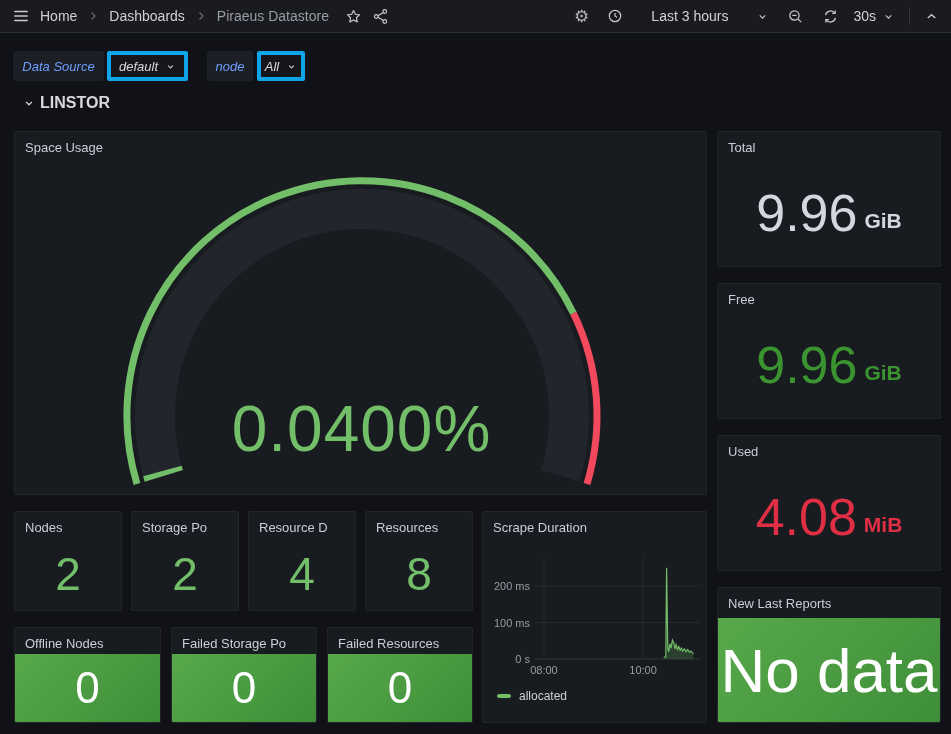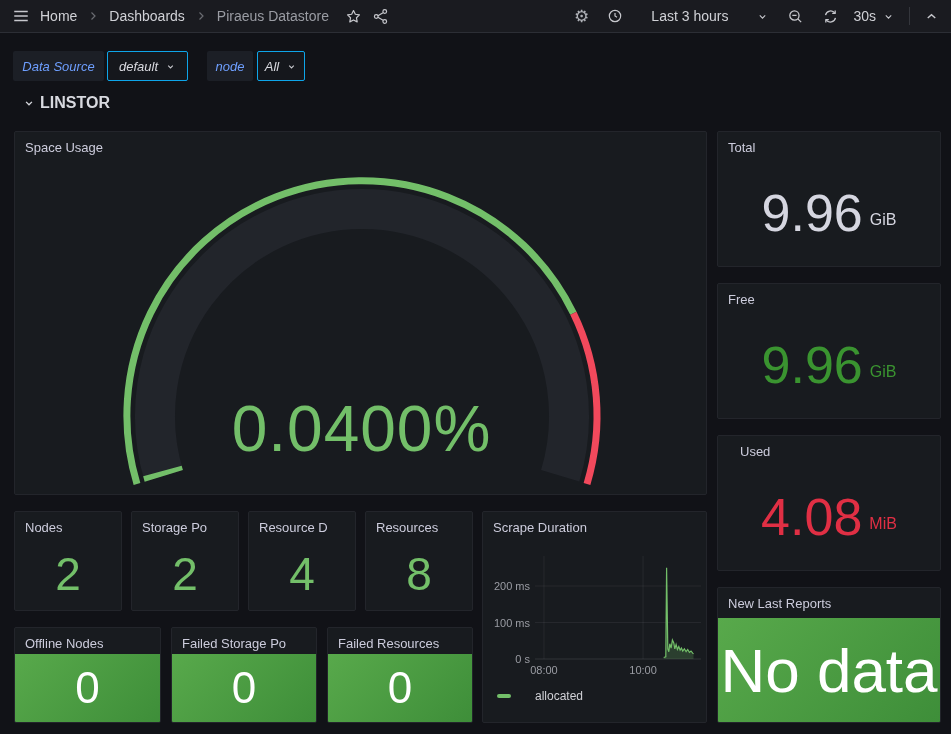--- a/index.html
+++ b/index.html
@@ -19,70 +19,70 @@
   .spacer { flex:1; }
   .tbtn { display:flex; align-items:center; gap:6px; color:#d0d1d6; font-size:14px; cursor:pointer; }
   .vdiv { width:1px; height:18px; background:#34363c; margin:0 4px; }
   .gear-glyph { font-size:17px; line-height:1; color:#aeb0b6; }
 
   
   .chip { position:absolute; top:51px; height:30px; border-radius:2px;
           display:flex; align-items:center; justify-content:center;
           font-size:13px;font-style:italic; }
   .chip.label { background:#1c1f26; color:#6e9fff; }
-  .chip.value { background:#15171c; border:1px solid #0ea5e9; color:#d8d9df; gap:7px; }
+  .chip.value { background:#15171c; border:4px solid #0ea5e9; color:#d8d9df; gap:7px; }
 
   
   .section-hdr { position:absolute; left:22px; top:94px; display:flex; align-items:center; gap:4px;
                  font-size:16px; font-weight:700; color:#d8d9df; cursor:pointer; }
 
   
   .panel { position:absolute; background:#181b1f; border:1px solid #23252b; border-radius:2px; overflow:hidden; }
   .ptitle { padding:8px 10px 0 10px; font-size:13px; font-weight:500; color:#ccccdc;
             white-space:nowrap; overflow:hidden; }
 
   .p-gauge   { left:14px;  top:131px; width:693px; height:364px; }
   .p-total   { left:717px; top:131px; width:224px; height:136px; }
   .p-free    { left:717px; top:283px; width:224px; height:136px; }
-  .p-used    { left:717px; top:435px; width:224px; height:136px;padding-left:12px; }
+  .p-used    { left:717px; top:435px; width:224px; height:136px; }
   .p-ner     { left:717px; top:587px; width:224px; height:136px; }
   .p-nodes   { left:14px;  top:511px; width:108px; height:100px; }
   .p-sp      { left:131px; top:511px; width:108px; height:100px; }
   .p-rd      { left:248px; top:511px; width:108px; height:100px; }
   .p-res     { left:365px; top:511px; width:108px; height:100px; }
   .p-scrape  { left:482px; top:511px; width:225px; height:212px; }
   .p-offline { left:14px;  top:627px; width:147px; height:96px; }
   .p-fsp     { left:171px; top:627px; width:146px; height:96px; }
   .p-fres    { left:327px; top:627px; width:146px; height:96px; }
 
   .gauge-wrap { position:absolute; left:0; top:0; width:693px; height:364px; }
   .gauge-value { position:absolute; left:0; top:260px; width:100%; text-align:center;
                  font-size:64px; font-weight:500; color:#73BF69; letter-spacing:1px; }
 
   .bigstat { position:absolute; left:0; top:28px; right:0; bottom:0;
              display:flex; align-items:center; justify-content:center; gap:7px; }
   .bigstat .v { font-size:52px; font-weight:500; line-height:1; }
-  .bigstat .u { font-size:16px; font-weight:400; line-height:1; padding-top:14px; }
+  .bigstat .u { font-size:21px; font-weight:700; line-height:1; padding-top:14px; }
   .c-white { color:#d5d6e0; }
   .c-green { color:#3a9430; }
   .c-red   { color:#e02f44; }
 
   .midstat { position:absolute; left:0; top:26px; right:0; bottom:0;
              display:flex; align-items:center; justify-content:center;
              font-size:46px; font-weight:500; color:#73BF69; }
 
   .green-bg { position:absolute; left:0; right:0; bottom:0;
               background:linear-gradient(135deg, #58a94b 0%, #3e8e39 100%);
               display:flex; align-items:center; justify-content:center;
               color:#ffffff; font-weight:500; }
   .gb-tall { top:30px; font-size:62px; }
   .gb-short { top:26px; font-size:44px; }
 
   .scrape-svg { position:absolute; left:0; top:0; }
-  .legend { position:absolute; left:14px; top:177px; display:flex; align-items:center; gap:24px; }
+  .legend { position:absolute; left:14px; top:177px; display:flex; align-items:center; gap:8px; }
   .legend .swatch { width:14px; height:4px; border-radius:2px; background:#73BF69; }
   .legend .ltext { font-size:12px; color:#d0d1d6; }
 </style>
 </head>
 <body>
 
 <div class="stage">
 
   <div class="topbar">
     <span class="ic">

